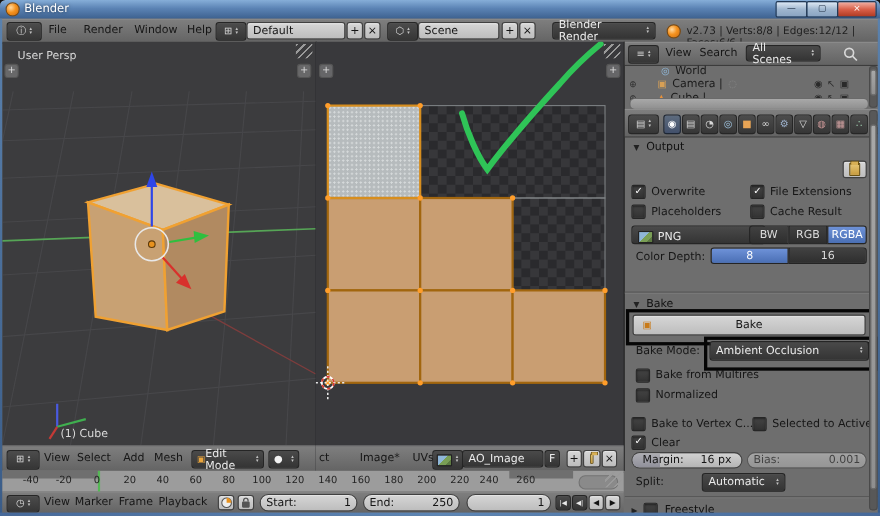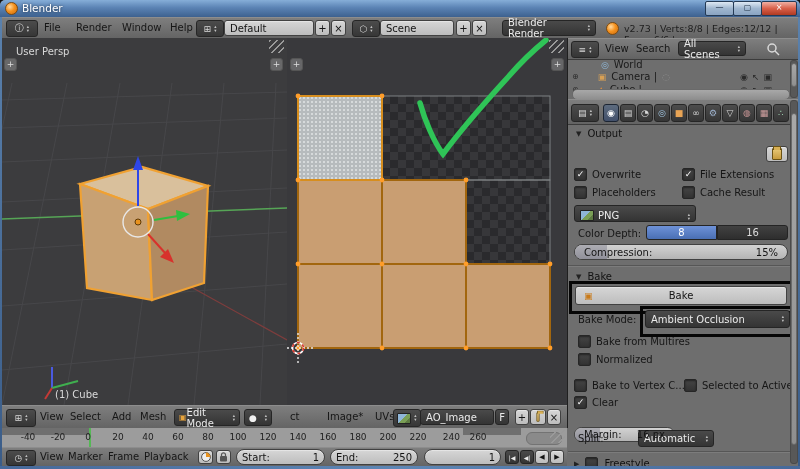--- a/index.html
+++ b/index.html
@@ -358,30 +358,30 @@
         <span class="box"></span>
         <span>Cache Result</span>
       </div>
     <div class="a fld dark" style="left:6px;top:167px;width:122px;height:17px;justify-content:space-between;align-items:flex-end;">
         <span style="display:flex;align-items:center;gap:4px;">
           <span class="img-ic"></span>
           <span>PNG</span>
         </span>
         <span class="updn"></span>
       </div>
+    <div class="a seg" style="left:113px;top:167px;width:107px;height:17px;">
+      <span class="opt" style="border-radius:3px 0 0 3px;">BW</span>
+      <span class="opt">RGB</span>
+      <span class="opt on" style="border-radius:0 3px 3px 0;">RGBA</span>
+    </div>
     <div class="a" style="left:10px;top:190px;font-size:10px;color:#161616;">Color Depth:</div>
     <div class="a seg" style="left:78px;top:187px;width:142px;height:15px;">
       <span class="opt on" style="border-radius:3px 0 0 3px;">8</span>
       <span class="opt" style="border-radius:0 3px 3px 0;">16</span>
     </div>
-    <div class="a slider" style="left:6px;top:206px;width:214px;height:16px;">
-        <div class="fill" style="width:15%;"></div>
-        <span>Compression:</span>
-        <span>15%</span>
-      </div>
     <div class="a sep" style="left:0;top:227px;width:230px;"></div>
 
     <div class="a ptitle open" style="left:8px;top:233px;">
         <span>Bake</span>
       </div>
     <div class="a fld light" style="left:7px;top:248px;width:212px;height:19px;justify-content:center;gap:6px;">
         <span style="color:#c97a18;font-size:9px;position:absolute;left:8px;">▣</span>
         <span>Bake</span>
       </div>
     <div class="a annot" style="left:1px;top:243px;width:222px;height:27px;"></div>
@@ -408,20 +408,24 @@
         <span>Selected to Active</span>
       </div>
     <div class="a chk" style="left:6px;top:358px;align-items:center;">
         <span class="box on"></span>
         <span>Clear</span>
       </div>
     <div class="a slider" style="left:6px;top:373px;width:101px;height:15px;">
         <div class="fill" style="width:25%;"></div>
         <span>Margin:</span>
         <span>16 px</span>
+      </div>
+    <div class="a fld light num dis" style="left:111px;top:373px;width:109px;height:15px;justify-content:space-between;">
+        <span>Bias:</span>
+        <span>0.001</span>
       </div>
     <div class="a" style="left:10px;top:395px;font-size:10px;color:#161616;">Split:</div>
     <div class="a fld dark" style="left:70px;top:392px;width:76px;height:17px;justify-content:space-between;">
         <span>Automatic</span>
         <span class="updn"></span>
       </div>
     <div class="a sep" style="left:0;top:413px;width:230px;"></div>
 
     <div class="a ptitle closed" style="left:6px;top:419px;">
         <span class="chk">
@@ -448,21 +452,21 @@
       <span class="a" style="left:134px;top:4px;width:24px;text-align:center;font-size:9px;color:#222;">40</span>
       <span class="a" style="left:164px;top:4px;width:24px;text-align:center;font-size:9px;color:#222;">60</span>
       <span class="a" style="left:194px;top:4px;width:24px;text-align:center;font-size:9px;color:#222;">80</span>
       <span class="a" style="left:224px;top:4px;width:24px;text-align:center;font-size:9px;color:#222;">100</span>
       <span class="a" style="left:254px;top:4px;width:24px;text-align:center;font-size:9px;color:#222;">120</span>
       <span class="a" style="left:284px;top:4px;width:24px;text-align:center;font-size:9px;color:#222;">140</span>
       <span class="a" style="left:314px;top:4px;width:24px;text-align:center;font-size:9px;color:#222;">160</span>
       <span class="a" style="left:344px;top:4px;width:24px;text-align:center;font-size:9px;color:#222;">180</span>
       <span class="a" style="left:374px;top:4px;width:24px;text-align:center;font-size:9px;color:#222;">200</span>
       <span class="a" style="left:404px;top:4px;width:24px;text-align:center;font-size:9px;color:#222;">220</span>
-      <span class="a" style="left:434px;top:4px;width:24px;text-align:right;font-size:9px;color:#222;">240</span>
+      <span class="a" style="left:434px;top:4px;width:24px;text-align:left;font-size:9px;color:#222;">240</span>
       <span class="a" style="left:464px;top:4px;width:24px;text-align:center;font-size:9px;color:#222;">260</span>
     </div>
     <div class="a hdrbar" style="left:0;top:19px;width:565px;height:19px;">
       <div class="a ebtn" style="left:4px;top:2px;width:28px;height:14px;">
           <span>◷</span>
           <span class="updn"></span>
         </div>
       <div class="a menu" style="left:38px;top:3px;">View</div>
       <div class="a menu" style="left:66px;top:3px;">Marker</div>
       <div class="a menu" style="left:106px;top:3px;">Frame</div>

